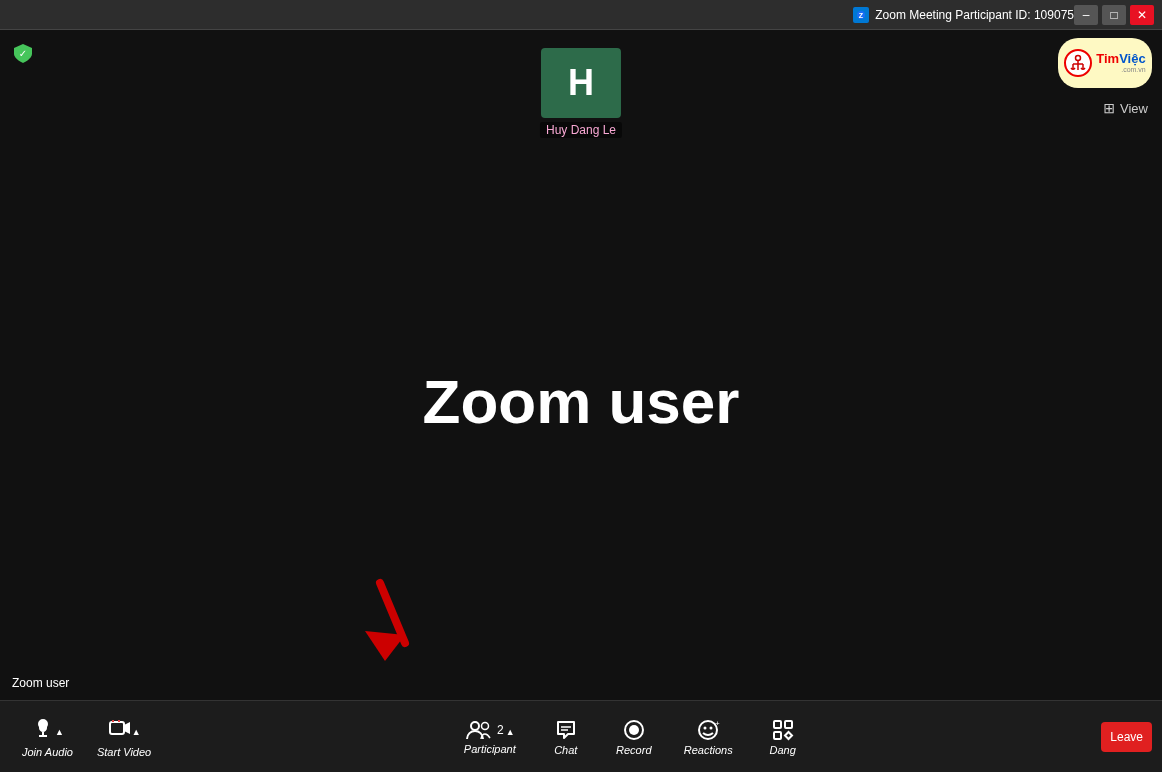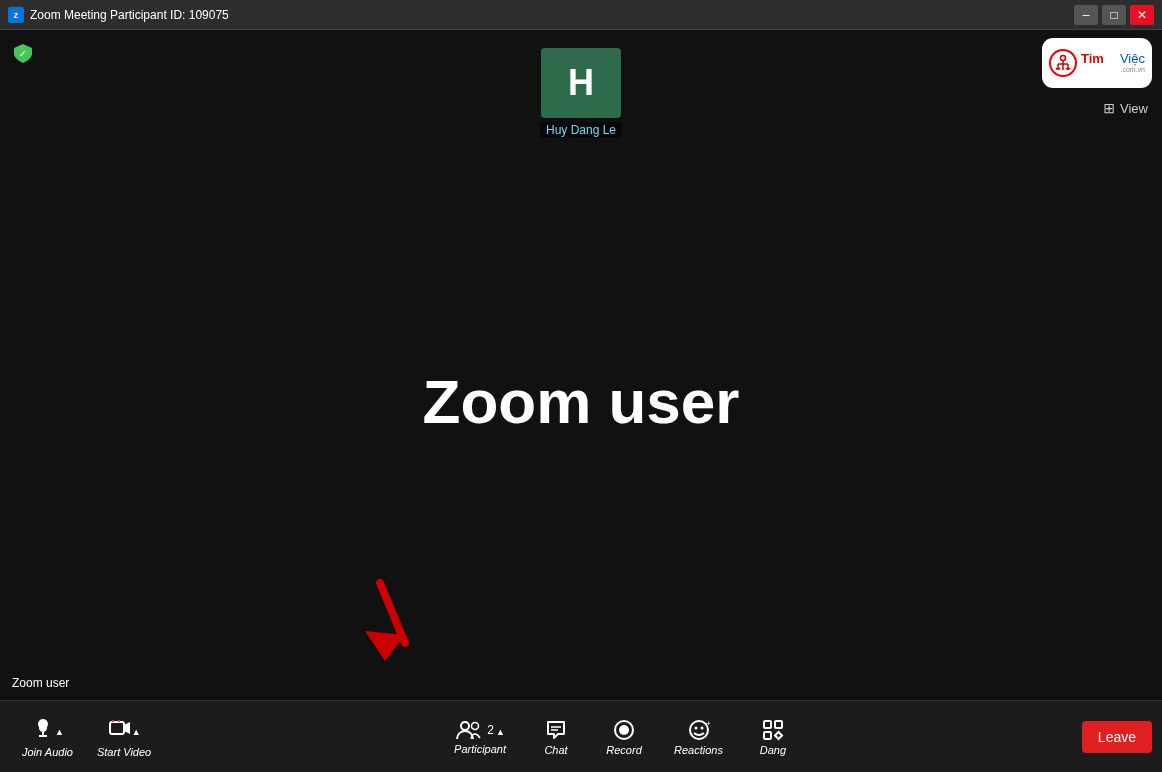--- a/index.html
+++ b/index.html
@@ -12,21 +12,21 @@
       position: relative;
     }
 
     
     .title-bar {
       width: 100%;
       height: 30px;
       background: #2d2d2d;
       display: flex;
       align-items: center;
-      justify-content: space-between;
+      justify-content: flex-end;
       padding: 8px 8px;
       border-bottom: 1px solid #444;
     }
     .title-bar-left {
       display: flex;
       align-items: center;
       gap: 6px;
     }
     .title-bar-icon {
       width: 16px;
@@ -97,24 +97,24 @@
       top: 12px;
       left: 12px;
       z-index: 10;
     }
 
     
     .timviec-logo {
       position: absolute;
       top: 8px;
       right: 10px;
-      width: 110px;
+      width: 94px;
       height: 50px;
-      background: #ffffff;
-      border-radius: 11px;
+      background: #fef9c3;
+      border-radius: 20px;
       display: flex;
       align-items: center;
       justify-content: center;
       z-index: 10;
       overflow: hidden;
     }
     .timviec-inner {
       display: flex;
       align-items: center;
       gap: 4px;
@@ -155,21 +155,21 @@
       background: #2d6b4a;
       border-radius: 4px;
       display: flex;
       align-items: center;
       justify-content: center;
       font-size: 36px;
       font-weight: bold;
       color: #fff;
     }
     .participant-name {
-      color: #7dd3fc;
+      color: #f9a8d4;
       font-size: 12px;
       background: rgba(0,0,0,0.5);
       padding: 1px 6px;
       border-radius: 2px;
     }
 
     
     .center-text {
       position: absolute;
       top: 50%;
@@ -259,22 +259,22 @@
       cursor: pointer;
       color: #fff;
       font-size: 9px;
     }
 
     .leave-btn {
       background: #e02020;
       color: #fff;
       border: none;
       border-radius: 4px;
-      padding: 8px 16px;
-      font-size: 14px;
+      padding: 8px 9px;
+      font-size: 12px;
       font-weight: 500;
       cursor: pointer;
       white-space: nowrap;
     }
     .participants-icon-row {
       display: flex;
       align-items: center;
       gap: 2px;
     }
 
@@ -325,21 +325,21 @@
           <line x1="4" y1="10" x2="14" y2="10" stroke="#cc0000" stroke-width="1.5"></line>
           <line x1="4" y1="10" x2="4" y2="15" stroke="#cc0000" stroke-width="1.5"></line>
           <line x1="14" y1="10" x2="14" y2="15" stroke="#cc0000" stroke-width="1.5"></line>
           <path d="M2 14 Q4 16.5 6 14" fill="none" stroke="#cc0000" stroke-width="1.5"></path>
           <path d="M12 14 Q14 16.5 16 14" fill="none" stroke="#cc0000" stroke-width="1.5"></path>
         </svg>
       </div>
       <div class="timviec-text">
         <div style="display:flex; gap:0;">
           <span style="font-size:13px; font-weight:bold; color:#e00;">Tim</span>
-          <span style="font-size:13px; font-weight:normal; color:#0055cc;padding-left:16px;">Việc</span>
+          <span style="font-size:13px; font-weight:bold; color:#0055cc;">Việc</span>
         </div>
         <span style="font-size:7px; color:#888; text-align:right;">.com.vn</span>
       </div>
     </div>
   </div>
 
   <div class="top-bar" style="top: 62px;">
     <span class="view-icon">⊞</span>
     <span class="view-label">View</span>
   </div>

